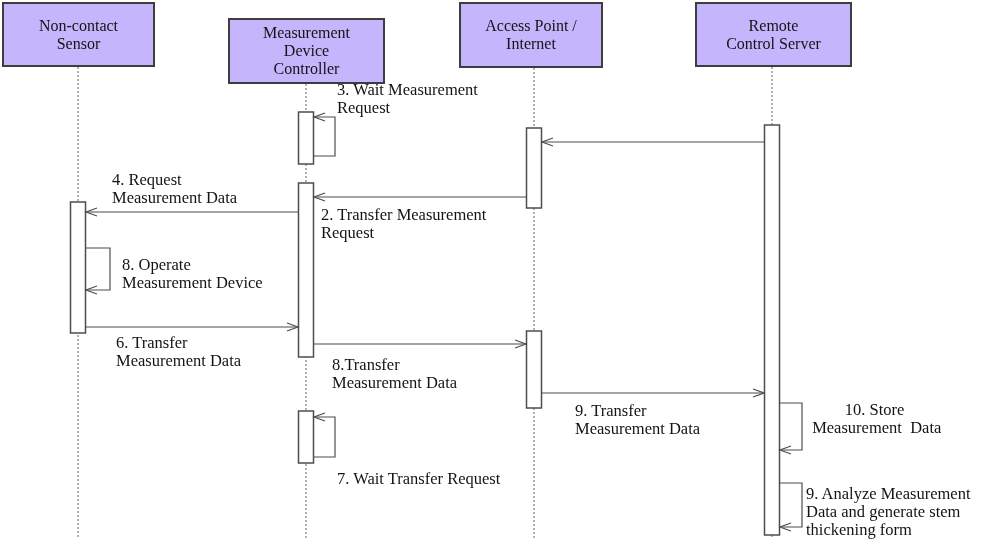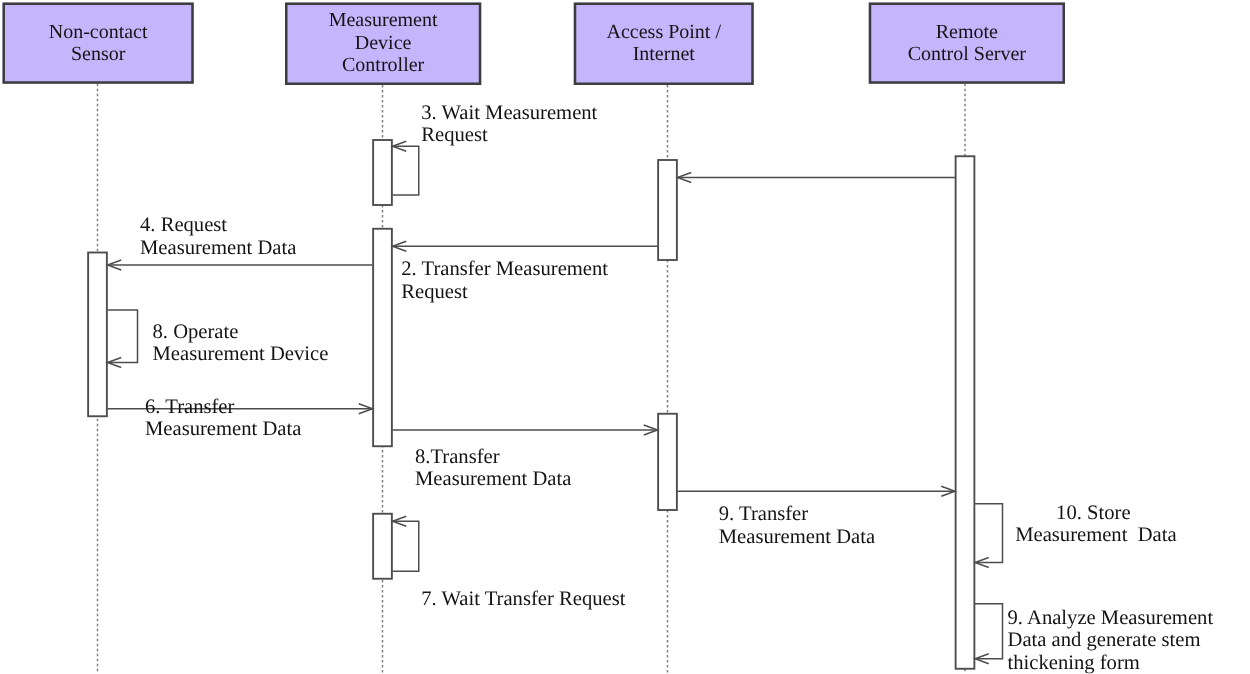--- a/index.html
+++ b/index.html
@@ -99,21 +99,21 @@
 
       <path d="M 780 483 H 802 V 527 H 780"></path>
       <polyline points="791,523 780,527 791,531"></polyline>
     </g>
   </svg>
 
   <div class="actor-box" style="left:2px;   top:2px; width:153px; height:65px;">
     <span>Non-contact
 Sensor</span>
   </div>
-  <div class="actor-box" style="left:228px; top:2px; width:157px; height:66px;">
+  <div class="actor-box" style="left:228px; top:18px; width:157px; height:66px;">
     <span>Measurement
 Device
 Controller</span>
   </div>
   <div class="actor-box" style="left:459px; top:2px; width:144px; height:66px;">
     <span>Access Point /
 Internet</span>
   </div>
   <div class="actor-box" style="left:695px; top:2px; width:157px; height:65px;">
     <span>Remote
@@ -121,21 +121,21 @@
   </div>
 
   <div class="msg-label" style="left:321px; top:206px;">2. Transfer Measurement
 Request</div>
   <div class="msg-label" style="left:337px; top:81px;">3. Wait Measurement
 Request</div>
   <div class="msg-label" style="left:112px; top:171px;">4. Request
 Measurement Data</div>
   <div class="msg-label" style="left:122px; top:256px;">8. Operate
 Measurement Device</div>
-  <div class="msg-label" style="left:116px; top:316px;">6. Transfer
+  <div class="msg-label" style="left:116px; top:334px;">6. Transfer
 Measurement Data</div>
   <div class="msg-label" style="left:337px; top:470px;">7. Wait Transfer Request</div>
   <div class="msg-label" style="left:332px; top:356px;">8.Transfer
 Measurement Data</div>
   <div class="msg-label" style="left:575px; top:402px;">9. Transfer
 Measurement Data</div>
   <div class="msg-label" style="left:808px; top:401px;text-align:center;">10. Store
  Measurement  Data</div>
   <div class="msg-label" style="left:806px; top:485px;">9. Analyze Measurement
 Data and generate stem

